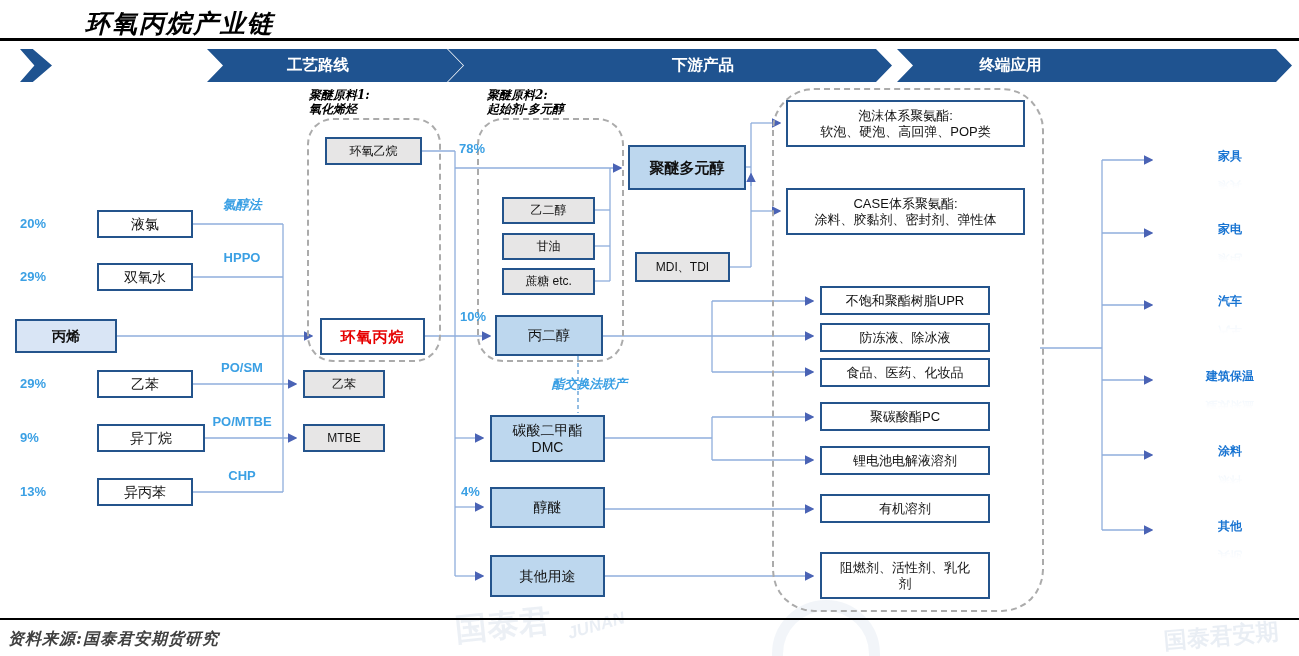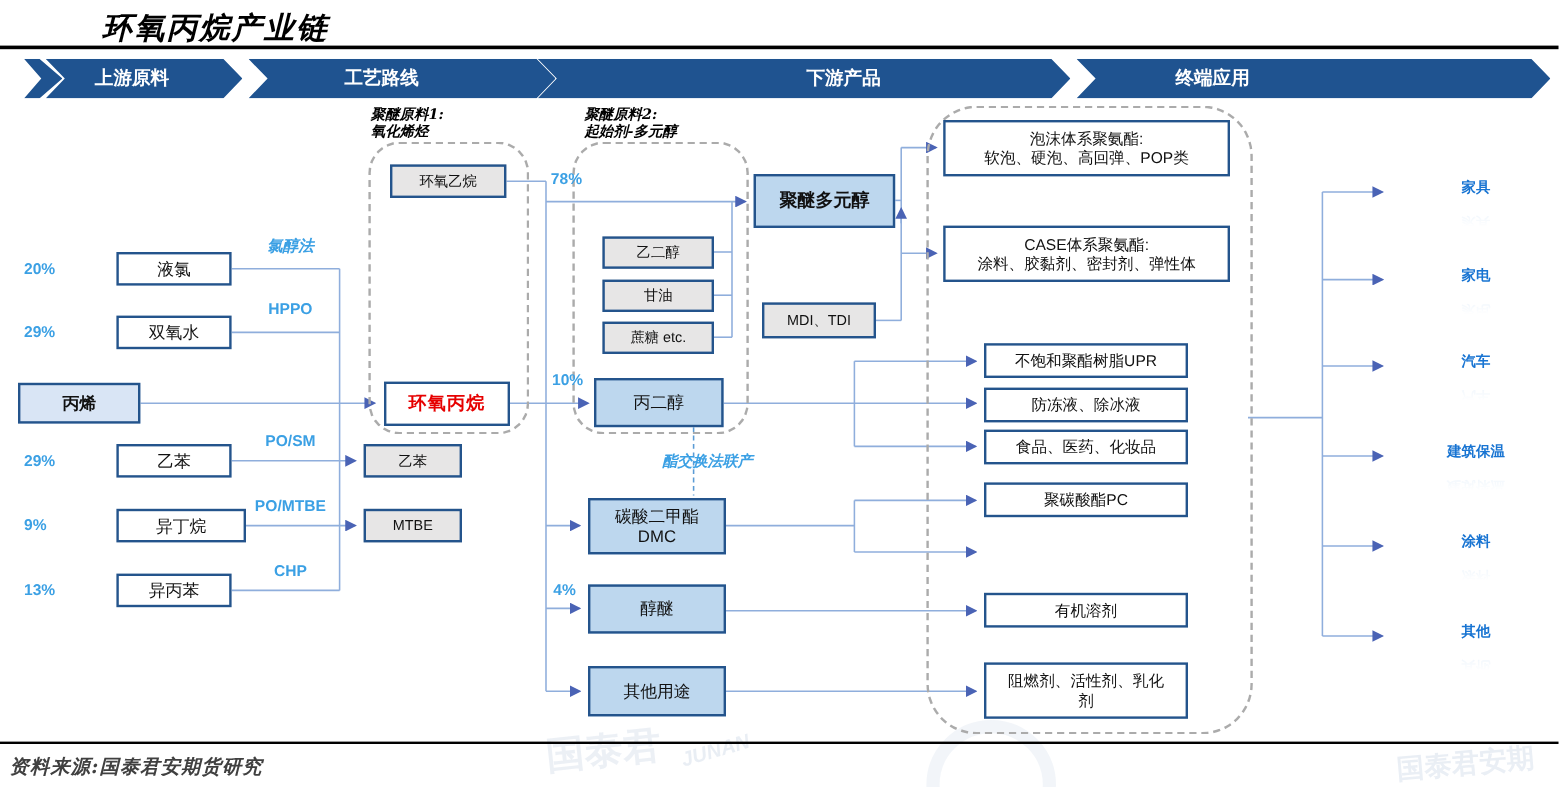--- a/index.html
+++ b/index.html
@@ -45,23 +45,20 @@
 
   <div class="wm" style="left:455px;top:604px;font-size:32px;opacity:.14;transform:rotate(-6deg);">国泰君</div>
   <div class="wm" style="left:567px;top:616px;font-size:17px;font-style:italic;opacity:.16;transform:rotate(-16deg);">JUNAN</div>
   <div class="wm" style="left:1165px;top:620px;font-size:23px;opacity:.16;transform:rotate(-5deg);">国泰君安期货</div>
   <div class="wm" style="left:772px;top:600px;width:86px;height:86px;border:11px solid #7E99C0;border-radius:50%;opacity:.10;"></div>
 
   <div class="title">环氧丙烷产业链</div>
   <div class="rule" style="top:38px;height:3px;"></div>
 
   <div class="chev chev-lead" style="left:20px;width:32px;"></div>
-  <div class="chev" style="left:38px;width:164px;padding-right:20px;">
-    <span>上游原料</span>
-  </div>
   <div class="chev" style="left:207px;width:256px;padding-right:34px;">
     <span>工艺路线</span>
   </div>
   <div class="chev" style="left:448px;width:444px;padding-left:66px;">
     <span>下游产品</span>
   </div>
   <div class="chev" style="left:897px;width:395px;padding-right:168px;">
     <span>终端应用</span>
   </div>
 
@@ -180,20 +177,21 @@
     <div>软泡、硬泡、高回弹、POP类</div>
   </div>
   <div class="bx prod" style="left:786px;top:188px;width:239px;height:47px;">
     <div>CASE体系聚氨酯:</div>
     <div>涂料、胶黏剂、密封剂、弹性体</div>
   </div>
   <div class="bx prod" style="left:820px;top:286px;width:170px;height:29px;">不饱和聚酯树脂UPR</div>
   <div class="bx prod" style="left:820px;top:323px;width:170px;height:29px;">防冻液、除冰液</div>
   <div class="bx prod" style="left:820px;top:358px;width:170px;height:29px;">食品、医药、化妆品</div>
   <div class="bx prod" style="left:820px;top:402px;width:170px;height:29px;">聚碳酸酯PC</div>
+  <div class="bx prod" style="left:820px;top:446px;width:170px;height:29px;">锂电池电解液溶剂</div>
   <div class="bx prod" style="left:820px;top:494px;width:170px;height:29px;">有机溶剂</div>
   <div class="bx prod" style="left:820px;top:552px;width:170px;height:47px;padding:0 14px;">阻燃剂、活性剂、乳化剂</div>
 
   <div class="term" style="left:1182px;top:148px;">家具</div>
   <div class="term refl" style="left:1182px;top:170px;">家具</div>
   <div class="term" style="left:1182px;top:221px;">家电</div>
   <div class="term refl" style="left:1182px;top:243px;">家电</div>
   <div class="term" style="left:1182px;top:293px;">汽车</div>
   <div class="term refl" style="left:1182px;top:315px;">汽车</div>
   <div class="term" style="left:1182px;top:368px;">建筑保温</div>

